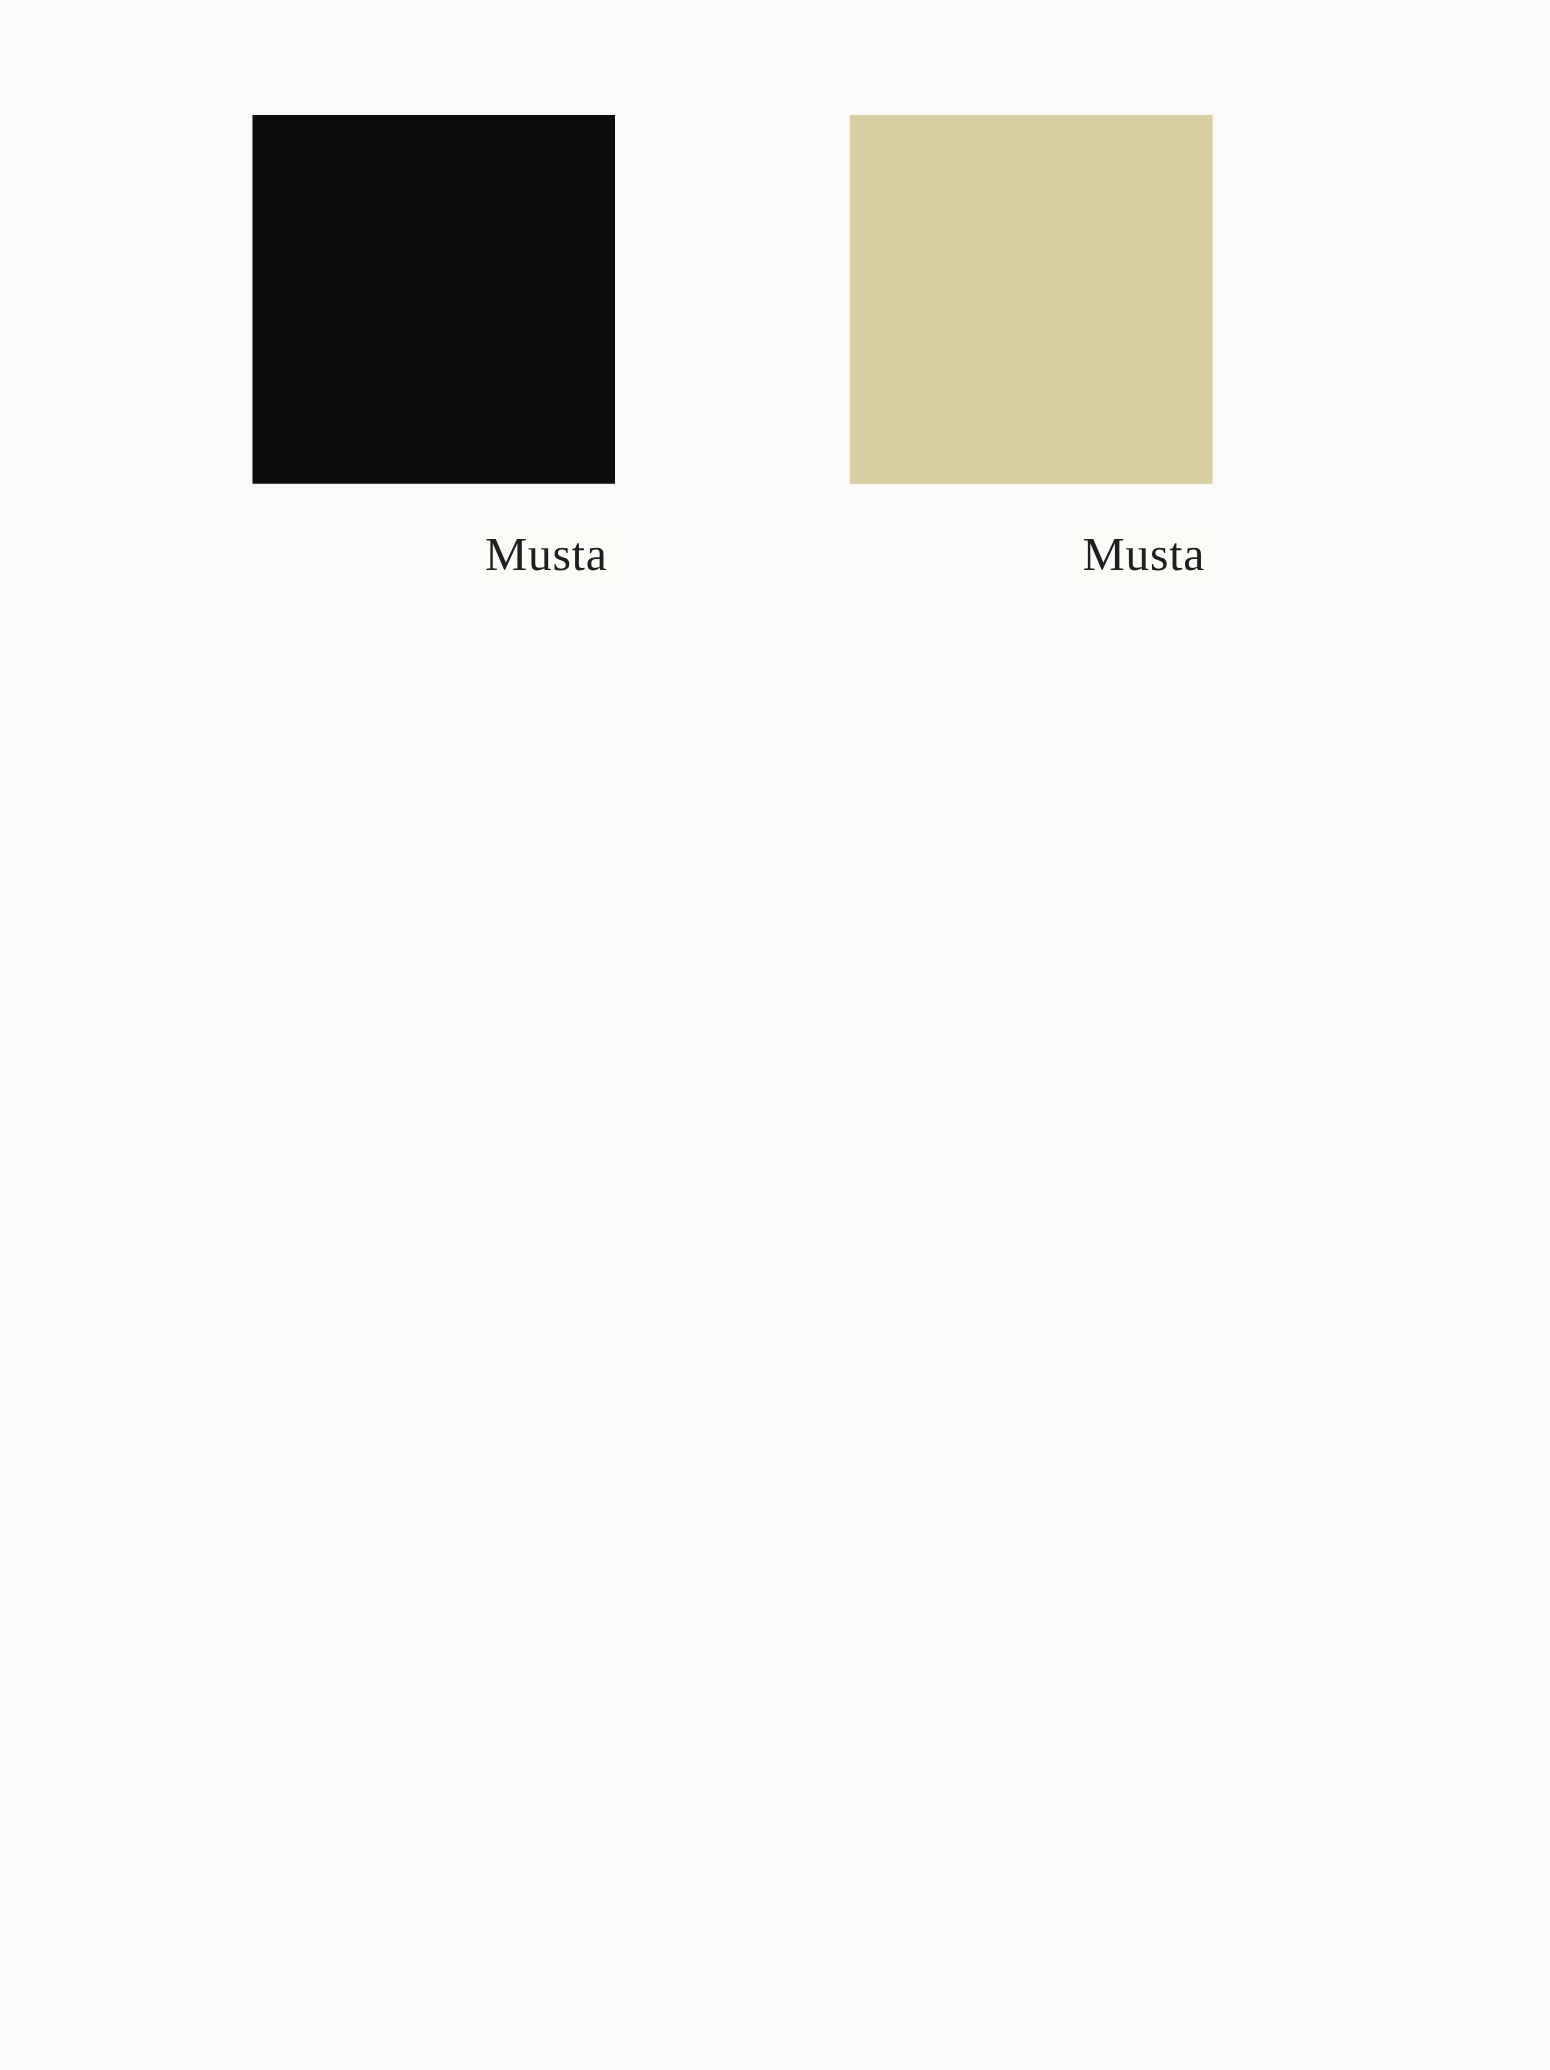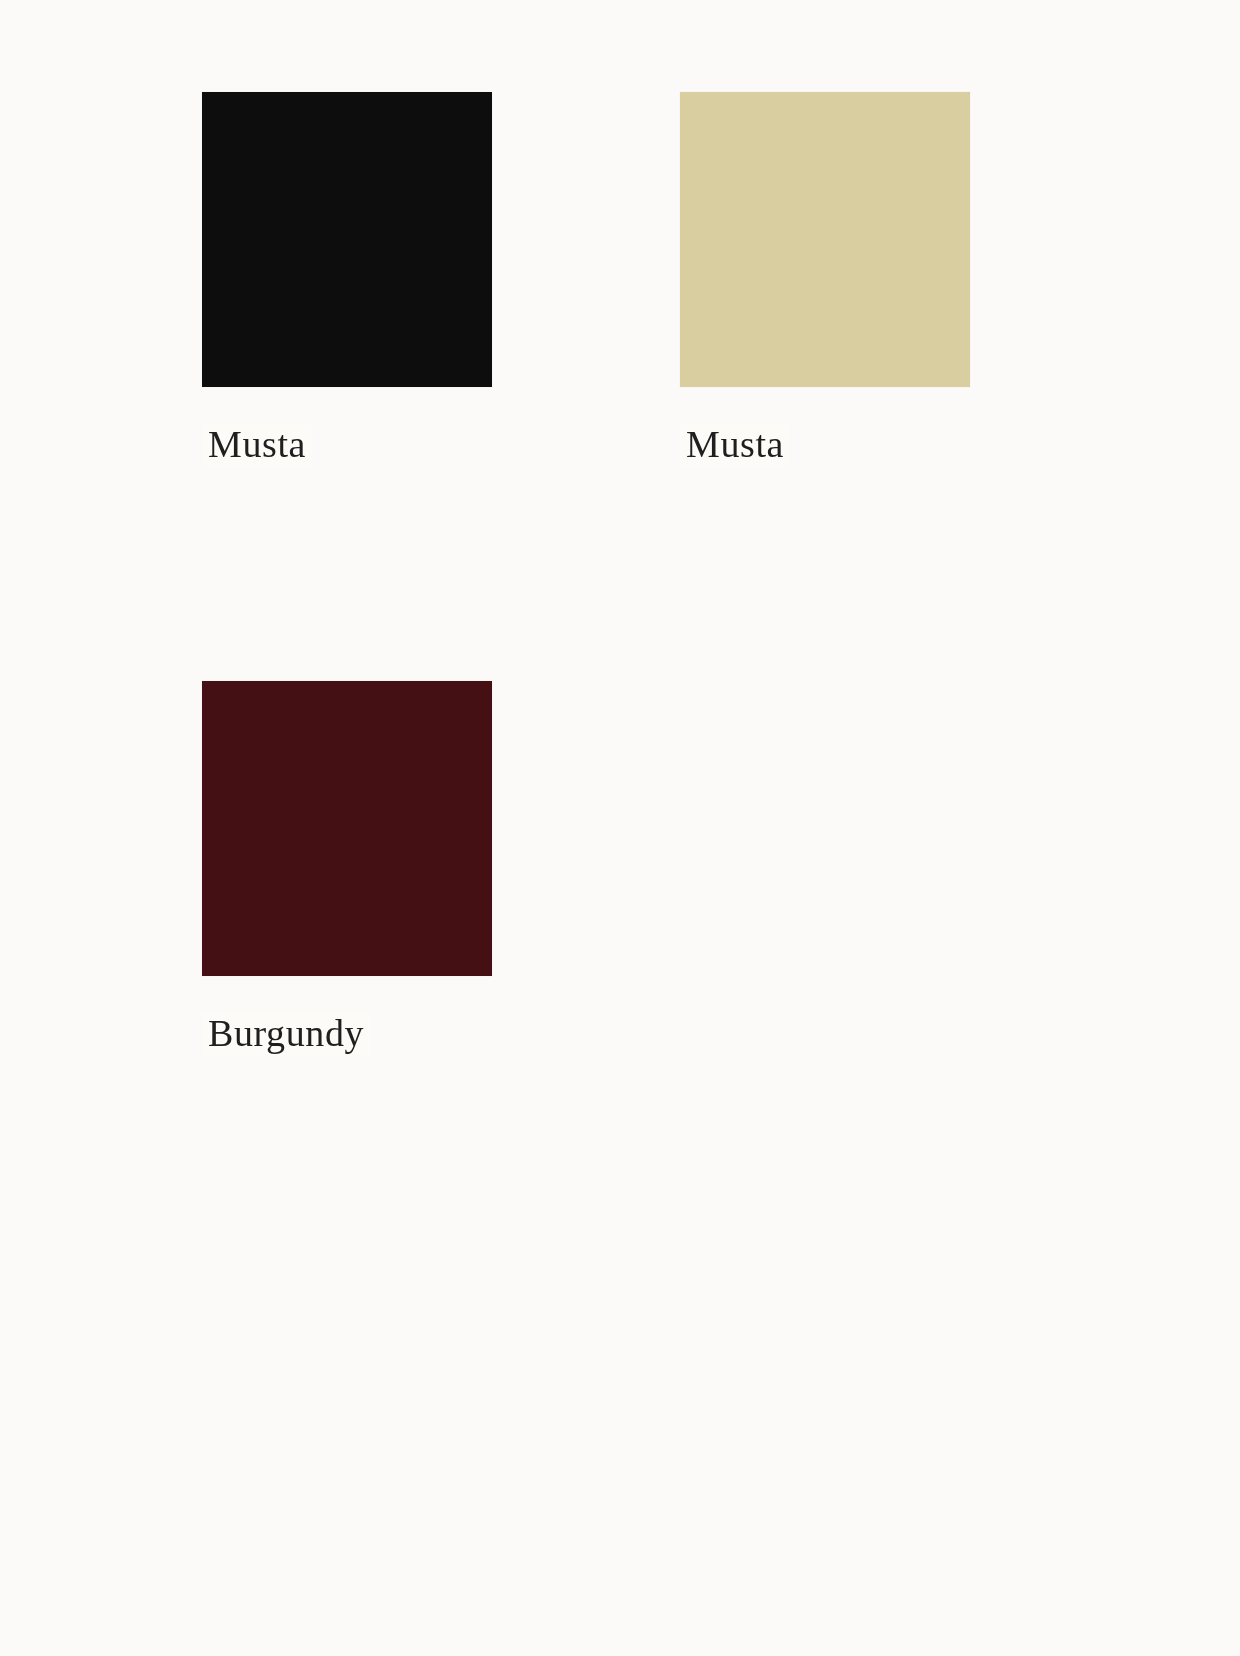--- a/index.html
+++ b/index.html
@@ -32,21 +32,21 @@
     grid-template-columns: 290px 290px;
     grid-template-rows: auto auto auto;
     column-gap: 188px;
     row-gap: 215px;
   }
 
   .swatch-cell {
     width: 290px;
     display: flex;
     flex-direction: column;
-    align-items: flex-start;
+    align-items: flex-end;
   }
 
   .swatch-chip {
     width: 290px;
     height: 295px;
     display: block;
     box-shadow: 0 0 0 1px rgba(0,0,0,0.015);
   }
 
   .swatch-label {
@@ -79,20 +79,16 @@
       <span class="swatch-label">Musta</span>
     </div>
 
     <div class="swatch-cell row-1">
       <div class="swatch-chip" style="background-color: rgb(216, 206, 159);"></div>
       <span class="swatch-label">Musta</span>
     </div>
 
 
 
-    <div class="swatch-cell row-3">
-      <div class="swatch-chip" style="background-color: rgb(69, 16, 20);"></div>
-      <span class="swatch-label">Burgundy</span>
-    </div>
 
 
   </div>
 </div>
 
 </body></html>

